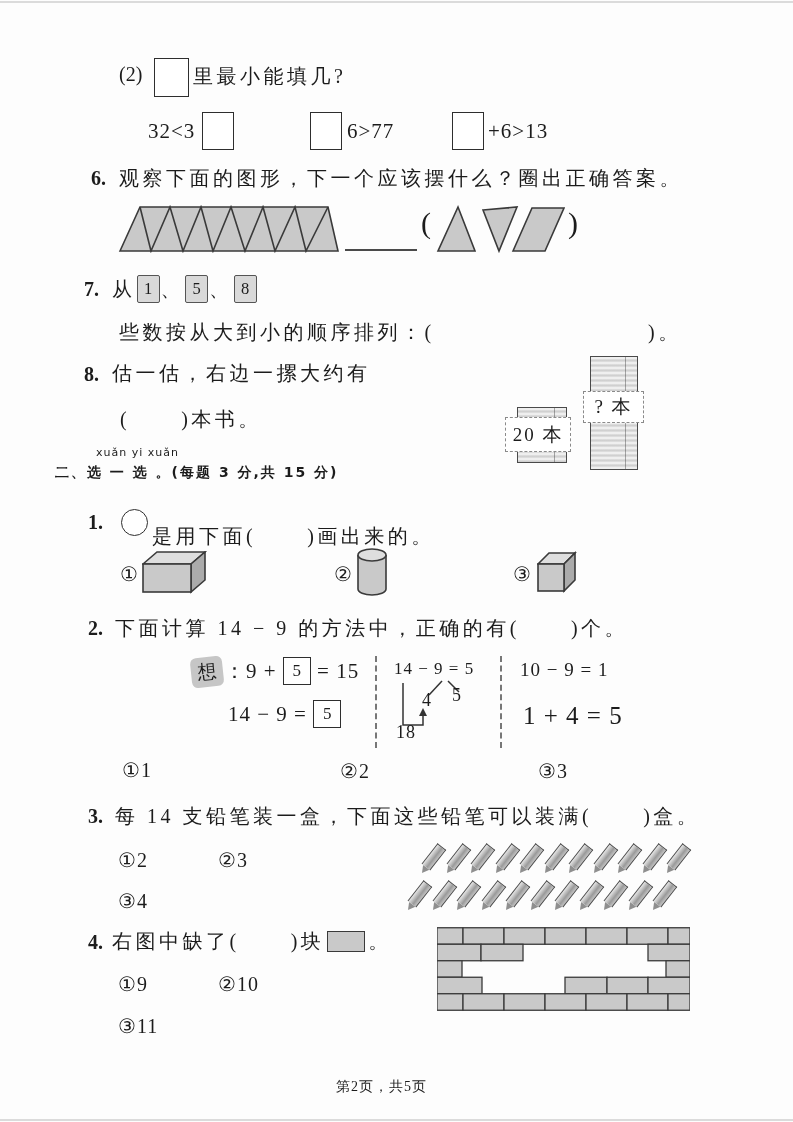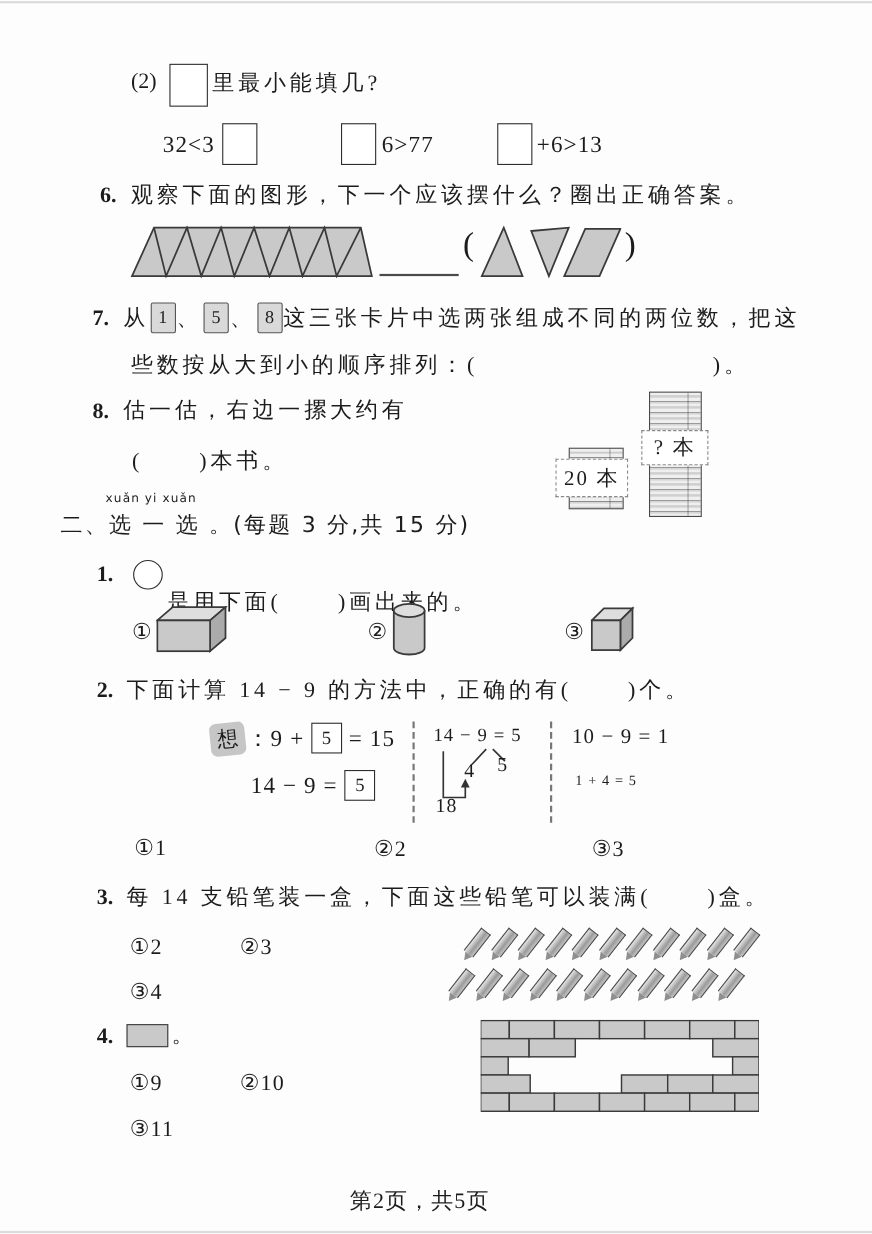--- a/index.html
+++ b/index.html
@@ -83,46 +83,45 @@
 
   <div>
     <span class="abs qnum" style="left:84px;top:278px">7.</span>
     <div class="abs row" style="left:112px;top:275px">
       <span class="t">从</span>
       <span class="card">1</span>
       <span class="t">、</span>
       <span class="card">5</span>
       <span class="t">、</span>
       <span class="card">8</span>
-      <span class="t">这三张卡片中选两张组成不同的两位数，把这</span>
     </div>
     <span class="abs t" style="left:119px;top:320px">些数按从大到小的顺序排列：(</span>
     <span class="abs t" style="left:648px;top:320px">)。</span>
   </div>
 
   <div>
     <span class="abs qnum" style="left:84px;top:363px">8.</span>
     <span class="abs t" style="left:112px;top:361px">估一估，右边一摞大约有</span>
     <span class="abs t" style="left:120px;top:407px">(      )本书。</span>
 
     <div class="abs stack" style="left:517px;top:407px;width:48px;height:54px"></div>
     <div class="abs stack-label" style="left:505px;top:417px;width:64px;height:33px">20 本</div>
     <div class="abs stack" style="left:590px;top:356px;width:46px;height:112px"></div>
     <div class="abs stack-label" style="left:583px;top:391px;width:59px;height:30px">? 本</div>
   </div>
 
   <div>
     <span class="abs" style="left:96px;top:446px;font-family:'DejaVu Sans',sans-serif;font-size:11px;letter-spacing:1px">xuǎn yi xuǎn</span>
-    <span class="abs" style="left:55px;top:464px;font-family:'DejaVu Sans',sans-serif;font-weight:normal;font-size:20px;letter-spacing:2px;white-space:pre">二、选 一 选 。(每题 3 分,共 15 分)</span>
+    <span class="abs" style="left:55px;top:464px;font-family:'DejaVu Sans',sans-serif;font-weight:bold;font-size:14px;letter-spacing:2px;white-space:pre">二、选 一 选 。(每题 3 分,共 15 分)</span>
   </div>
 
   <div>
     <span class="abs qnum" style="left:88px;top:511px">1.</span>
     <span class="abs circle-glyph" style="left:121px;top:509px"></span>
-    <span class="abs t" style="left:152px;top:536px">是用下面(      )画出来的。</span>
+    <span class="abs t" style="left:152px;top:524px">是用下面(      )画出来的。</span>
 
     <span class="abs opt" style="left:120px;top:562px">①</span>
     <svg class="abs" style="left:142px;top:551px" width="66" height="43" viewBox="0 0 66 43">
       <polygon class="shape-light" points="1,13 15,1 63,1 49,13"></polygon>
       <polygon class="shape-dark" points="49,41 49,13 63,1 63,29"></polygon>
       <rect class="shape-fill" x="1" y="13" width="48" height="28"></rect>
     </svg>
 
     <span class="abs opt" style="left:334px;top:562px">②</span>
     <svg class="abs" style="left:356px;top:547px" width="32" height="50" viewBox="0 0 32 50">
@@ -162,21 +161,21 @@
       <path d="M13,28 L13,70 L33,70 L33,60" stroke="#333" fill="none" stroke-width="1.5"></path>
       <polygon points="33,53 29,61 37,61" fill="#333"></polygon>
     </svg>
     <span class="abs math" style="left:422px;top:690px;font-size:18px">4</span>
     <span class="abs math" style="left:452px;top:685px;font-size:18px">5</span>
     <span class="abs math" style="left:396px;top:722px;font-size:18px">18</span>
 
     <div class="abs dash-div" style="left:500px;top:656px"></div>
 
     <span class="abs math" style="left:520px;top:659px;font-size:19px">10 − 9 = 1</span>
-    <span class="abs math" style="left:523px;top:702px;font-size:13px">1 + 4 = 5</span>
+    <span class="abs math" style="left:523px;top:702px;font-size:25px">1 + 4 = 5</span>
 
     <span class="abs opt" style="left:122px;top:758px">①1</span>
     <span class="abs opt" style="left:340px;top:759px">②2</span>
     <span class="abs opt" style="left:538px;top:759px">③3</span>
   </div>
 
   <div>
     <span class="abs qnum" style="left:88px;top:805px">3.</span>
     <span class="abs t" style="left:115px;top:804px">每 14 支铅笔装一盒，下面这些铅笔可以装满(      )盒。</span>
     <span class="abs opt" style="left:118px;top:848px">①2</span>
@@ -270,20 +269,21 @@
         <span class="pencil" style="left: 245px; top: 61px;">
           <i class="p-tip"></i>
           <i class="p-body"></i>
         </span>
       </div>
   </div>
 
   <div>
     <span class="abs qnum" style="left:88px;top:931px">4.</span>
     <div class="abs row" style="left:112px;top:929px">
+      <span class="t">右图中缺了(      )块</span>
       <span style="display:inline-block;width:36px;height:19px;background:#c9c9c9;border:1.4px solid #3a3a3a;margin:0 3px"></span>
       <span class="t">。</span>
     </div>
     <span class="abs opt" style="left:118px;top:972px">①9</span>
     <span class="abs opt" style="left:218px;top:972px">②10</span>
     <span class="abs opt" style="left:118px;top:1014px">③11</span>
     <svg class="abs" style="left:437px;top:927px" width="253" height="84" viewBox="0 0 253 82.5">
         <rect x="0" y="0" width="26" height="16.5" class="brick"></rect>
         <rect x="26" y="0" width="41" height="16.5" class="brick"></rect>
         <rect x="67" y="0" width="41" height="16.5" class="brick"></rect>
@@ -303,16 +303,16 @@
         <rect x="0" y="66" width="26" height="16.5" class="brick"></rect>
         <rect x="26" y="66" width="41" height="16.5" class="brick"></rect>
         <rect x="67" y="66" width="41" height="16.5" class="brick"></rect>
         <rect x="108" y="66" width="41" height="16.5" class="brick"></rect>
         <rect x="149" y="66" width="41" height="16.5" class="brick"></rect>
         <rect x="190" y="66" width="41" height="16.5" class="brick"></rect>
         <rect x="231" y="66" width="22" height="16.5" class="brick"></rect>
       </svg>
   </div>
 
-  <div class="abs" style="left:0;top:1078px;width:763px;text-align:center;font-size:20px;letter-spacing:1px">第2页，共5页</div>
+  <div class="abs" style="left:0;top:1078px;width:763px;text-align:center;font-size:14px;letter-spacing:1px">第2页，共5页</div>
 
   <div class="abs edge-line" style="left:0;top:1119px;width:793px;height:1.5px"></div>
 </div>
 
 </body></html>

